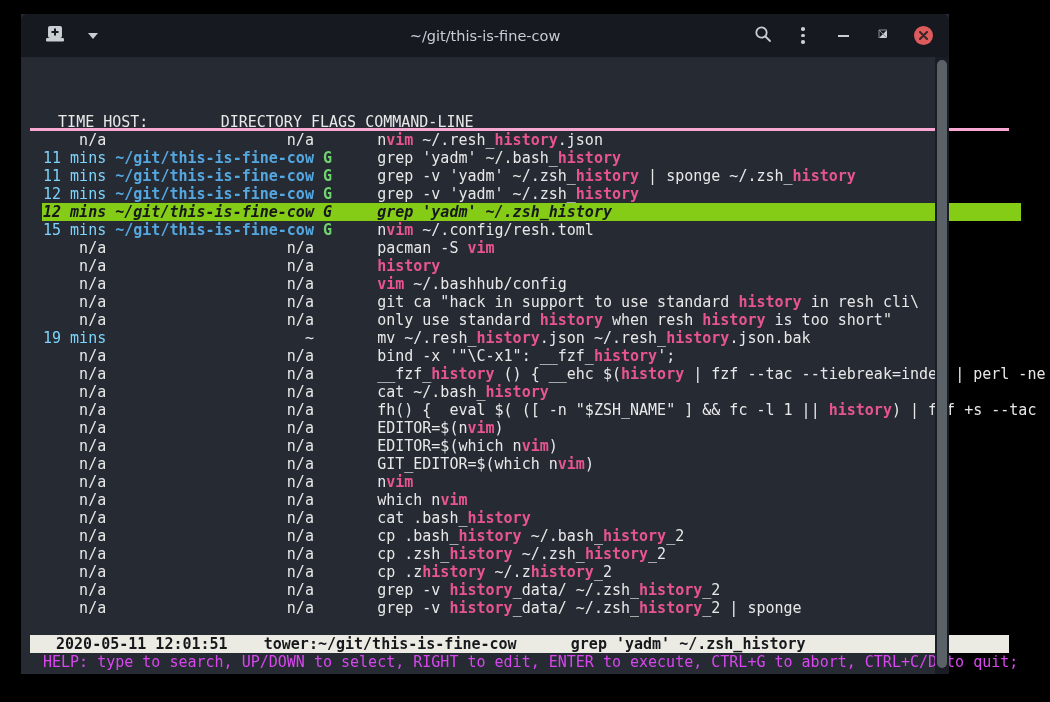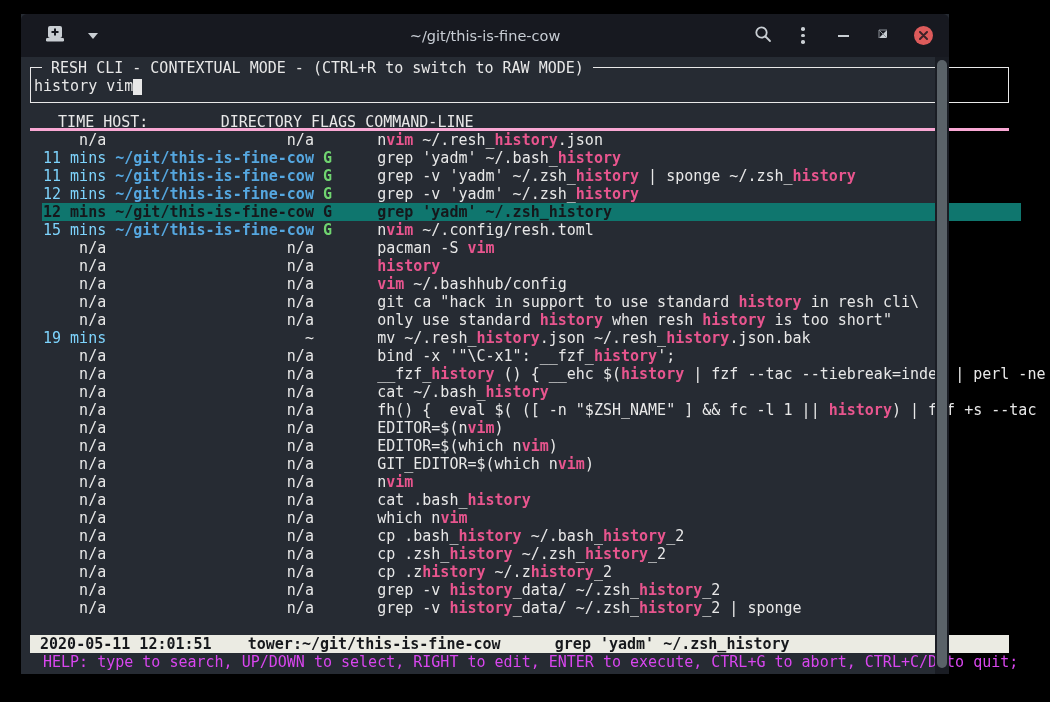--- a/index.html
+++ b/index.html
@@ -50,26 +50,26 @@
     position:absolute;left:9px;top:56px;width:979px;height:18px;
     border-bottom:3px solid #f9a8d4;white-space:pre;
     padding-left:1px;box-sizing:border-box;
   }
   .rows{position:absolute;left:0;top:74px;right:0;}
   .row{height:18px;white-space:pre;margin-left:21px;width:979px;padding-left:1px;box-sizing:border-box;}
   .row .time{color:#7dd3fc;}
   .row .dir{color:#55a7e0;font-weight:bold;}
   .row .flag{color:#70d570;font-weight:bold;}
   .row .hl{color:#e8558e;font-weight:bold;}
-  .row.sel{background:#0f766e;}
+  .row.sel{background:#84cc16;font-style:italic;}
   .row.sel span{color:#16181c !important;font-weight:bold !important;}
   .status{
     position:absolute;left:9px;top:578px;width:979px;height:18px;
     background:#ebebe3;color:#16181c;font-weight:bold;white-space:pre;
-    padding-left:1px;box-sizing:border-box;
+    padding-left:17px;box-sizing:border-box;
   }
   .help{position:absolute;left:22px;top:596px;white-space:pre;color:#d946ef;}
   
   .scrollbar{position:absolute;right:0;top:0;width:14px;height:617px;background:#1a1d24;}
   .scroll-thumb{position:absolute;left:2px;top:3px;width:10px;height:608px;border-radius:5px;background:#5a6268;}
 </style>
 </head>
 <body>
 
 <div class="window">
@@ -123,24 +123,20 @@
           <svg width="9" height="9" viewBox="0 0 9 9">
             <path d="M1 1 L8 8 M8 1 L1 8" stroke="#3c2328" stroke-width="2" stroke-linecap="round"></path>
           </svg>
         </span>
       </button>
     </div>
   </div>
 
   <div class="terminal">
 
-    <div class="search-box">
-      <span class="box-label">RESH CLI - CONTEXTUAL MODE - (CTRL+R to switch to RAW MODE)</span>
-      <div class="query-line"><span>history vim</span><span class="cursor"></span></div>
-    </div>
 
     <div class="table-header" id="table-header">   TIME HOST:        DIRECTORY FLAGS COMMAND-LINE</div>
 
     <div class="rows" id="rows">
         <div class="row"><span class="">    n/a</span> <span class="">                   n/a</span> <span class="flag">     </span> <span>n<span class="hl">vim</span> ~/.resh_<span class="hl">history</span>.json</span></div>
         <div class="row"><span class="time">11 mins</span> <span class="dir">~/git/this-is-fine-cow</span> <span class="flag">G    </span> <span>grep 'yadm' ~/.bash_<span class="hl">history</span></span></div>
         <div class="row"><span class="time">11 mins</span> <span class="dir">~/git/this-is-fine-cow</span> <span class="flag">G    </span> <span>grep -v 'yadm' ~/.zsh_<span class="hl">history</span> | sponge ~/.zsh_<span class="hl">history</span></span></div>
         <div class="row"><span class="time">12 mins</span> <span class="dir">~/git/this-is-fine-cow</span> <span class="flag">G    </span> <span>grep -v 'yadm' ~/.zsh_<span class="hl">history</span></span></div>
         <div class="row sel"><span class="time">12 mins</span> <span class="dir">~/git/this-is-fine-cow</span> <span class="flag">G    </span> <span>grep 'yadm' ~/.zsh_history</span></div>
         <div class="row"><span class="time">15 mins</span> <span class="dir">~/git/this-is-fine-cow</span> <span class="flag">G    </span> <span>n<span class="hl">vim</span> ~/.config/resh.toml</span></div>
@@ -151,22 +147,22 @@
         <div class="row"><span class="">    n/a</span> <span class="">                   n/a</span> <span class="flag">     </span> <span>only use standard <span class="hl">history</span> when resh <span class="hl">history</span> is too short"</span></div>
         <div class="row"><span class="time">19 mins</span> <span class="">                     ~</span> <span class="flag">     </span> <span>mv ~/.resh_<span class="hl">history</span>.json ~/.resh_<span class="hl">history</span>.json.bak</span></div>
         <div class="row"><span class="">    n/a</span> <span class="">                   n/a</span> <span class="flag">     </span> <span>bind -x '"\C-x1": __fzf_<span class="hl">history</span>';</span></div>
         <div class="row"><span class="">    n/a</span> <span class="">                   n/a</span> <span class="flag">     </span> <span>__fzf_<span class="hl">history</span> () { __ehc $(<span class="hl">history</span> | fzf --tac --tiebreak=index | perl -ne</span></div>
         <div class="row"><span class="">    n/a</span> <span class="">                   n/a</span> <span class="flag">     </span> <span>cat ~/.bash_<span class="hl">history</span></span></div>
         <div class="row"><span class="">    n/a</span> <span class="">                   n/a</span> <span class="flag">     </span> <span>fh() {  eval $( ([ -n "$ZSH_NAME" ] &amp;&amp; fc -l 1 || <span class="hl">history</span>) | fzf +s --tac</span></div>
         <div class="row"><span class="">    n/a</span> <span class="">                   n/a</span> <span class="flag">     </span> <span>EDITOR=$(n<span class="hl">vim</span>)</span></div>
         <div class="row"><span class="">    n/a</span> <span class="">                   n/a</span> <span class="flag">     </span> <span>EDITOR=$(which n<span class="hl">vim</span>)</span></div>
         <div class="row"><span class="">    n/a</span> <span class="">                   n/a</span> <span class="flag">     </span> <span>GIT_EDITOR=$(which n<span class="hl">vim</span>)</span></div>
         <div class="row"><span class="">    n/a</span> <span class="">                   n/a</span> <span class="flag">     </span> <span>n<span class="hl">vim</span></span></div>
+        <div class="row"><span class="">    n/a</span> <span class="">                   n/a</span> <span class="flag">     </span> <span>which n<span class="hl">vim</span></span></div>
         <div class="row"><span class="">    n/a</span> <span class="">                   n/a</span> <span class="flag">     </span> <span>cat .bash_<span class="hl">history</span></span></div>
-        <div class="row"><span class="">    n/a</span> <span class="">                   n/a</span> <span class="flag">     </span> <span>which n<span class="hl">vim</span></span></div>
         <div class="row"><span class="">    n/a</span> <span class="">                   n/a</span> <span class="flag">     </span> <span>cp .bash_<span class="hl">history</span> ~/.bash_<span class="hl">history</span>_2</span></div>
         <div class="row"><span class="">    n/a</span> <span class="">                   n/a</span> <span class="flag">     </span> <span>cp .zsh_<span class="hl">history</span> ~/.zsh_<span class="hl">history</span>_2</span></div>
         <div class="row"><span class="">    n/a</span> <span class="">                   n/a</span> <span class="flag">     </span> <span>cp .z<span class="hl">history</span> ~/.z<span class="hl">history</span>_2</span></div>
         <div class="row"><span class="">    n/a</span> <span class="">                   n/a</span> <span class="flag">     </span> <span>grep -v <span class="hl">history</span>_data/ ~/.zsh_<span class="hl">history</span>_2</span></div>
         <div class="row"><span class="">    n/a</span> <span class="">                   n/a</span> <span class="flag">     </span> <span>grep -v <span class="hl">history</span>_data/ ~/.zsh_<span class="hl">history</span>_2 | sponge</span></div>
       </div>
 
     <div class="status" id="status-bar"> <span>2020-05-11 12:01:51</span>    <span>tower:~/git/this-is-fine-cow</span>      <span>grep 'yadm' ~/.zsh_history</span></div>
 
     <div class="help">HELP: type to search, UP/DOWN to select, RIGHT to edit, ENTER to execute, CTRL+G to abort, CTRL+C/D to quit;</div>

